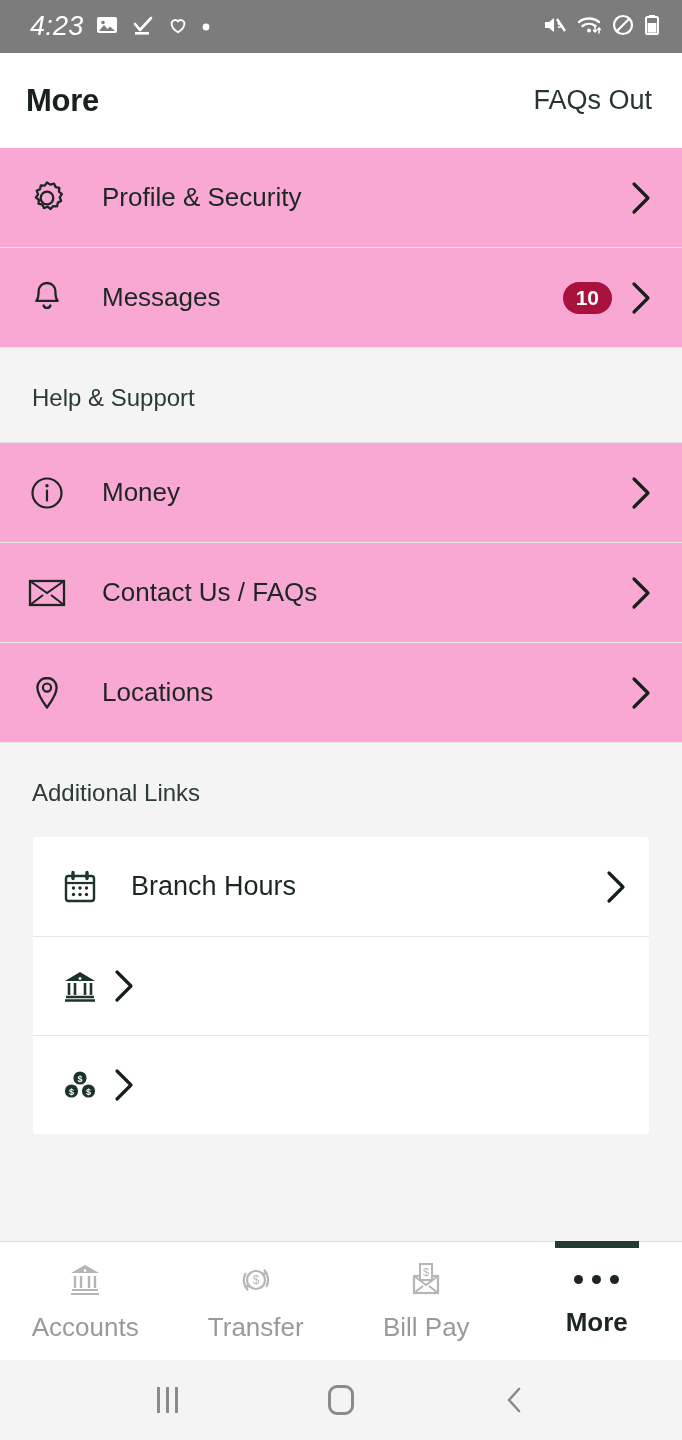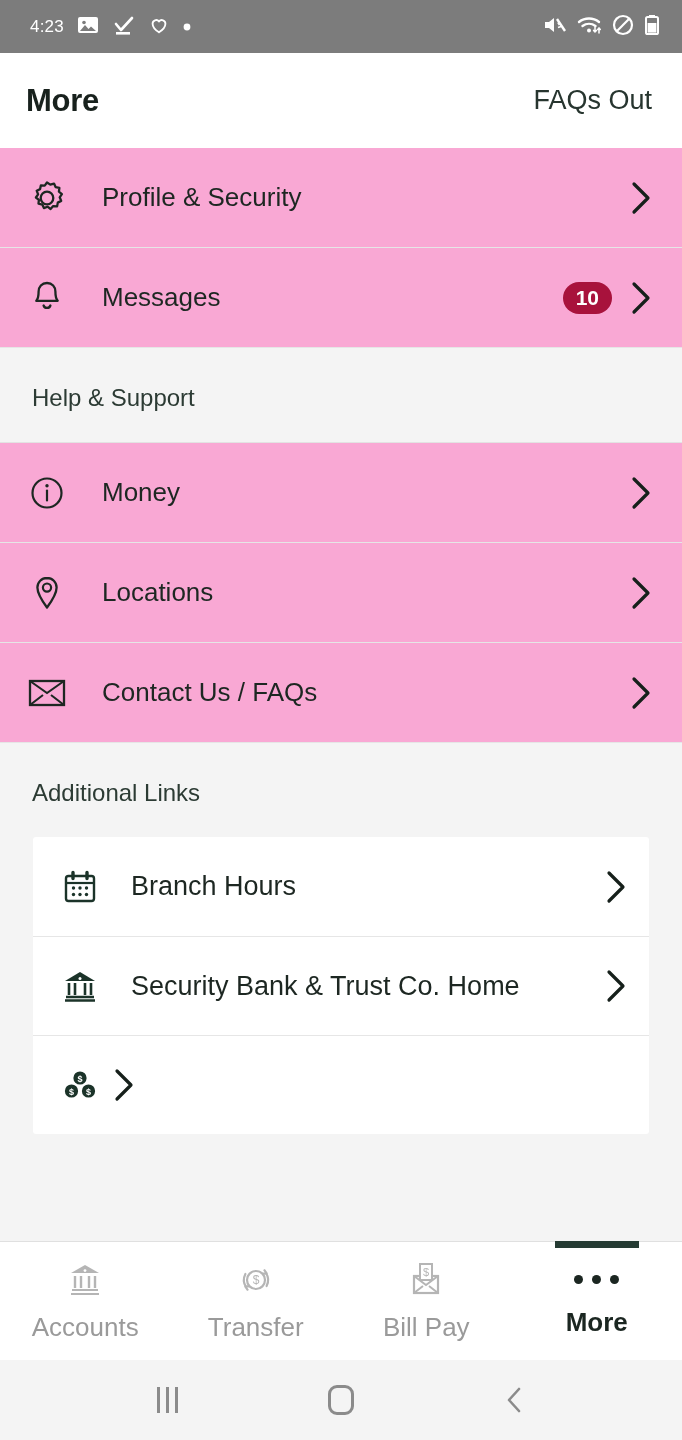--- a/index.html
+++ b/index.html
@@ -12,21 +12,21 @@
   body { display: flex; flex-direction: column; }
 
   
   .status-bar {
     height: 53px; background: #7c7c7c; color: #ffffff;
     display: flex; align-items: center; justify-content: space-between;
     padding: 0 22px 0 30px; flex: 0 0 auto;
   }
   .status-left { display: flex; align-items: center; gap: 12px; }
   .status-right { display: flex; align-items: center; gap: 9px; }
-  .clock { font-size: 17px; letter-spacing: .2px; line-height: 1; }
+  .clock { font-size: 27px; letter-spacing: .2px; line-height: 1; font-style: italic; }
   .sicon { display: block; }
 
   
   .app-header {
     height: 95px; background: #ffffff; flex: 0 0 auto;
     display: flex; align-items: center; justify-content: space-between;
     padding: 0 30px 0 26px;
   }
   .app-title { font-size: 31px; font-weight: bold; color: #18211d; letter-spacing: -.3px; }
   .signout { font-size: 27px; color: #27352f; }
@@ -211,41 +211,41 @@
     <span class="row-label">Money</span>
     <span class="chev">
       <svg width="22" height="34" viewBox="0 0 22 34">
           <path d="M4 3l14 14L4 31" stroke="#16201b" stroke-width="3.2" fill="none" stroke-linecap="round" stroke-linejoin="round"></path>
         </svg>
     </span>
   </div>
 
   <div class="row">
     <span class="row-icon">
+      <svg width="42" height="36" viewBox="0 0 42 36">
+        <rect x="4" y="6" width="34" height="24" fill="none" stroke="#1d2722" stroke-width="2.3"></rect>
+        <path d="M4 6l17 12L38 6M4 30l13-10M38 30L25 20" fill="none" stroke="#1d2722" stroke-width="2.1"></path>
+      </svg>
+    </span>
+    <span class="row-label">Contact Us / FAQs</span>
+    <span class="chev">
+      <svg width="22" height="34" viewBox="0 0 22 34">
+          <path d="M4 3l14 14L4 31" stroke="#16201b" stroke-width="3.2" fill="none" stroke-linecap="round" stroke-linejoin="round"></path>
+        </svg>
+    </span>
+  </div>
+
+  <div class="row">
+    <span class="row-icon">
       <svg width="42" height="42" viewBox="0 0 42 42">
         <path d="M21 6c-5.4 0-9.6 4.2-9.6 9.5 0 7 9.6 20 9.6 20s9.6-13 9.6-20C30.6 10.2 26.4 6 21 6z" fill="none" stroke="#1d2722" stroke-width="2.3" stroke-linejoin="round"></path>
         <circle cx="21" cy="15.6" r="4.1" fill="none" stroke="#1d2722" stroke-width="2.2"></circle>
       </svg>
     </span>
     <span class="row-label">Locations</span>
-    <span class="chev">
-      <svg width="22" height="34" viewBox="0 0 22 34">
-          <path d="M4 3l14 14L4 31" stroke="#16201b" stroke-width="3.2" fill="none" stroke-linecap="round" stroke-linejoin="round"></path>
-        </svg>
-    </span>
-  </div>
-
-  <div class="row">
-    <span class="row-icon">
-      <svg width="42" height="36" viewBox="0 0 42 36">
-        <rect x="4" y="6" width="34" height="24" fill="none" stroke="#1d2722" stroke-width="2.3"></rect>
-        <path d="M4 6l17 12L38 6M4 30l13-10M38 30L25 20" fill="none" stroke="#1d2722" stroke-width="2.1"></path>
-      </svg>
-    </span>
-    <span class="row-label">Contact Us / FAQs</span>
     <span class="chev">
       <svg width="22" height="34" viewBox="0 0 22 34">
           <path d="M4 3l14 14L4 31" stroke="#16201b" stroke-width="3.2" fill="none" stroke-linecap="round" stroke-linejoin="round"></path>
         </svg>
     </span>
   </div>
 
   <div class="section-header nb">Additional Links</div>
 
   <div class="card">
@@ -274,21 +274,20 @@
 
     <div class="card-row">
       <span class="card-icon">
         <svg width="38" height="38" viewBox="0 0 38 38">
           <path d="M19 5L4 14h30z" fill="#1b3329"></path>
           <circle cx="19" cy="11.4" r="1.5" fill="#ffffff"></circle>
           <path d="M8 16v12M14 16v12M24 16v12M30 16v12" stroke="#1b3329" stroke-width="2.6"></path>
           <path d="M5 30h28M4 33.5h30" stroke="#1b3329" stroke-width="2.4"></path>
         </svg>
       </span>
-      <span class="card-label">Security Bank &amp; Trust Co. Home</span>
       <span class="chev">
         <svg width="22" height="34" viewBox="0 0 22 34">
             <path d="M4 3l14 14L4 31" stroke="#16201b" stroke-width="3.2" fill="none" stroke-linecap="round" stroke-linejoin="round"></path>
           </svg>
       </span>
     </div>
 
     <div class="card-row">
       <span class="card-icon">
         <svg width="38" height="38" viewBox="0 0 38 38">

